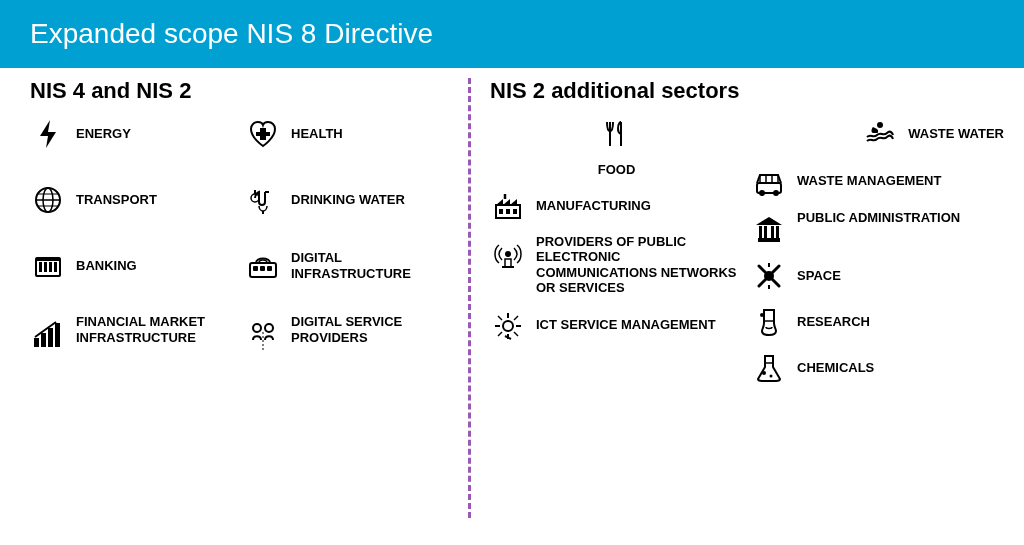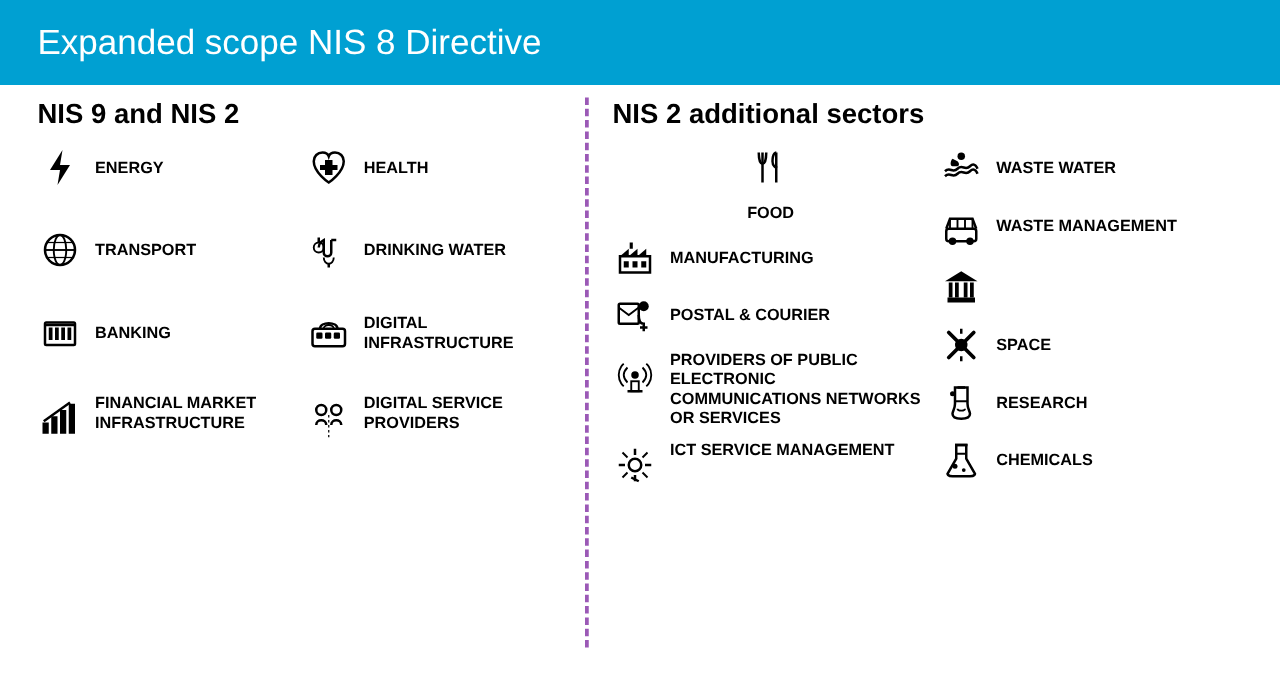--- a/index.html
+++ b/index.html
@@ -85,21 +85,21 @@
 
 <div>
 
   <div class="header" style="background:#00a0d2;">
     <h1 class="header-title">Expanded scope NIS 8 Directive</h1>
   </div>
 
   <div class="main">
 
     <div class="left-section">
-      <div class="section-title">NIS 9 and NIS 2</div>
+      <div class="section-title">NIS 4 and NIS 2</div>
       <div class="items-grid">
 
         <div class="item">
           <div class="svg-icon">
             <svg width="32" height="32" viewBox="0 0 32 32">
                 <polygon points="18,2 8,18 16,18 14,30 24,14 16,14" fill="#000"></polygon>
               </svg>
           </div>
           <span class="item-label">ENERGY</span>
         </div>
@@ -223,49 +223,37 @@
                 <polygon points="17,14 24,8 24,14" fill="#000"></polygon>
                 <rect x="6" y="18" width="4" height="5" fill="#000"></rect>
                 <rect x="13" y="18" width="4" height="5" fill="#000"></rect>
                 <rect x="20" y="18" width="4" height="5" fill="#000"></rect>
                 <line x1="12" y1="3" x2="12" y2="8" stroke="#000" stroke-width="2.5"></line>
               </svg>
             </div>
             <span class="item-label">MANUFACTURING</span>
           </div>
 
-          <div class="item" style="margin-bottom:10px;">
-            <div class="svg-icon">
-              <svg width="30" height="30" viewBox="0 0 30 30">
-                <rect x="2" y="6" width="16" height="16" rx="1" fill="none" stroke="#000" stroke-width="2"></rect>
-                <path d="M2 9 L10 15 L18 9" fill="none" stroke="#000" stroke-width="1.5"></path>
-                <circle cx="22" cy="8" r="4" fill="#000"></circle>
-                <path d="M18 15 C18 20 20 22 22 22 L22 28" fill="none" stroke="#000" stroke-width="2"></path>
-                <line x1="19" y1="25" x2="25" y2="25" stroke="#000" stroke-width="2"></line>
-              </svg>
-            </div>
-            <span class="item-label">POSTAL &amp; COURIER</span>
-          </div>
 
           <div class="item" style="margin-bottom:10px; align-items:flex-start;">
             <div class="svg-icon" style="margin-top:2px;">
               <svg width="30" height="30" viewBox="0 0 30 30">
                 <circle cx="15" cy="15" r="3" fill="#000"></circle>
                 <path d="M9 9 C9 9 6 12 6 15 C6 18 9 21 9 21" fill="none" stroke="#000" stroke-width="1.5"></path>
                 <path d="M21 9 C21 9 24 12 24 15 C24 18 21 21 21 21" fill="none" stroke="#000" stroke-width="1.5"></path>
                 <path d="M6 6 C6 6 2 9 2 15 C2 21 6 24 6 24" fill="none" stroke="#000" stroke-width="1.5"></path>
                 <path d="M24 6 C24 6 28 9 28 15 C28 21 24 24 24 24" fill="none" stroke="#000" stroke-width="1.5"></path>
                 <rect x="12" y="20" width="6" height="8" fill="none" stroke="#000" stroke-width="1.5"></rect>
                 <line x1="9" y1="28" x2="21" y2="28" stroke="#000" stroke-width="2"></line>
               </svg>
             </div>
             <span class="item-label">PROVIDERS OF PUBLIC ELECTRONIC COMMUNICATIONS NETWORKS OR SERVICES</span>
           </div>
 
-          <div class="item" style="align-items:flex-start;">
+          <div class="item" style="align-items:center;">
             <div class="svg-icon" style="margin-top:2px;">
               <svg width="30" height="30" viewBox="0 0 30 30">
                 <circle cx="15" cy="15" r="5" fill="none" stroke="#000" stroke-width="2"></circle>
                 <line x1="15" y1="2" x2="15" y2="7" stroke="#000" stroke-width="2"></line>
                 <line x1="15" y1="23" x2="15" y2="28" stroke="#000" stroke-width="2"></line>
                 <line x1="2" y1="15" x2="7" y2="15" stroke="#000" stroke-width="2"></line>
                 <line x1="23" y1="15" x2="28" y2="15" stroke="#000" stroke-width="2"></line>
                 <line x1="5" y1="5" x2="9" y2="9" stroke="#000" stroke-width="1.5"></line>
                 <line x1="21" y1="21" x2="25" y2="25" stroke="#000" stroke-width="1.5"></line>
                 <line x1="25" y1="5" x2="21" y2="9" stroke="#000" stroke-width="1.5"></line>
@@ -273,21 +261,21 @@
                 <line x1="12" y1="25" x2="18" y2="28" stroke="#000" stroke-width="2"></line>
               </svg>
             </div>
             <span class="item-label">ICT SERVICE MANAGEMENT</span>
           </div>
 
         </div>
 
         <div>
 
-          <div class="item" style="margin-bottom:10px;">
+          <div class="item" style="margin-bottom:10px;justify-content:flex-end;">
             <div class="svg-icon">
               <svg width="30" height="30" viewBox="0 0 30 30">
                 <path d="M2 18 C6 14 8 20 12 16 C16 12 18 18 22 14 C26 10 28 16 28 16" fill="none" stroke="#000" stroke-width="2"></path>
                 <path d="M2 22 C6 18 8 24 12 20 C16 16 18 22 22 18 C26 14 28 20 28 20" fill="none" stroke="#000" stroke-width="2"></path>
                 <path d="M8 8 C6 10 6 14 8 14 L12 14 C13 14 14 12 12 10 Z" fill="#000"></path>
                 <circle cx="15" cy="6" r="3" fill="#000"></circle>
               </svg>
             </div>
             <span class="item-label">WASTE WATER</span>
           </div>
@@ -312,20 +300,21 @@
             <div class="svg-icon" style="margin-top:2px;">
               <svg width="30" height="30" viewBox="0 0 30 30">
                 <polygon points="15,2 2,10 28,10" fill="#000"></polygon>
                 <rect x="4" y="23" width="22" height="4" fill="#000"></rect>
                 <rect x="5" y="11" width="3" height="12" fill="#000"></rect>
                 <rect x="10" y="11" width="3" height="12" fill="#000"></rect>
                 <rect x="17" y="11" width="3" height="12" fill="#000"></rect>
                 <rect x="22" y="11" width="3" height="12" fill="#000"></rect>
               </svg>
             </div>
+            <span class="item-label">PUBLIC ADMINISTRATION</span>
           </div>
 
           <div class="item" style="margin-bottom:10px;">
             <div class="svg-icon">
               <svg width="30" height="30" viewBox="0 0 30 30">
                 <line x1="5" y1="5" x2="25" y2="25" stroke="#000" stroke-width="3" stroke-linecap="round"></line>
                 <line x1="5" y1="25" x2="25" y2="5" stroke="#000" stroke-width="3" stroke-linecap="round"></line>
                 <circle cx="15" cy="15" r="5" fill="#000"></circle>
                 <line x1="15" y1="2" x2="15" y2="6" stroke="#000" stroke-width="2"></line>
                 <line x1="15" y1="24" x2="15" y2="28" stroke="#000" stroke-width="2"></line>

